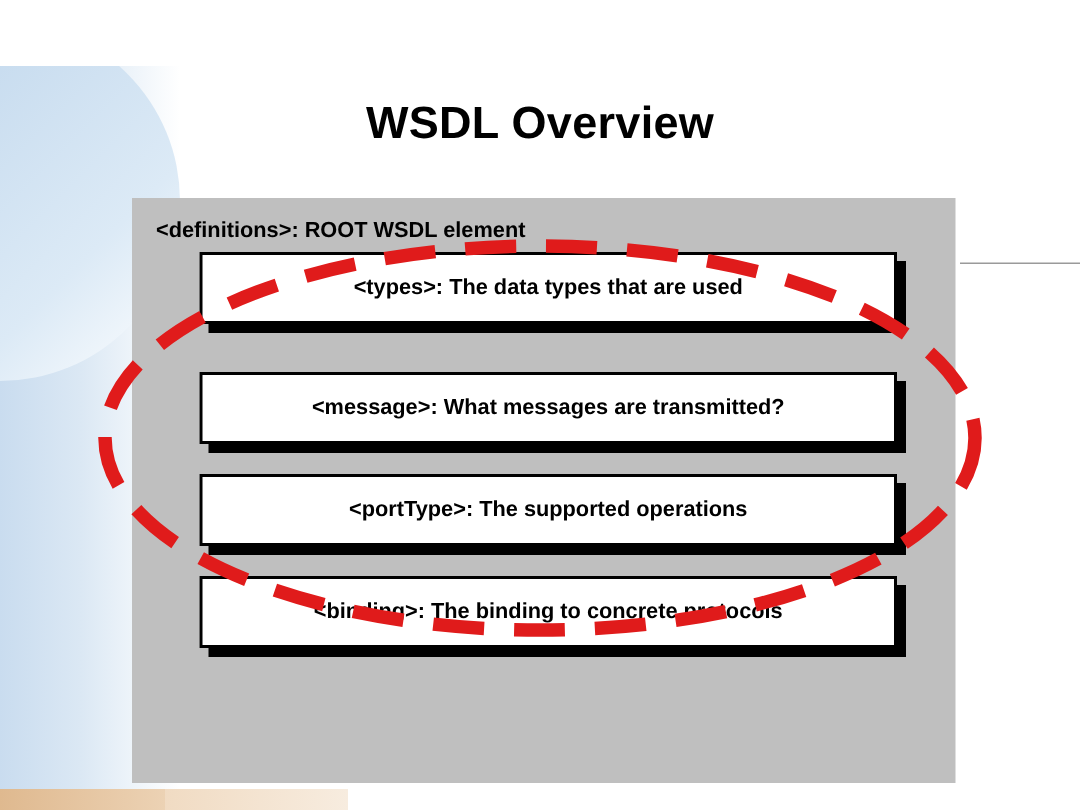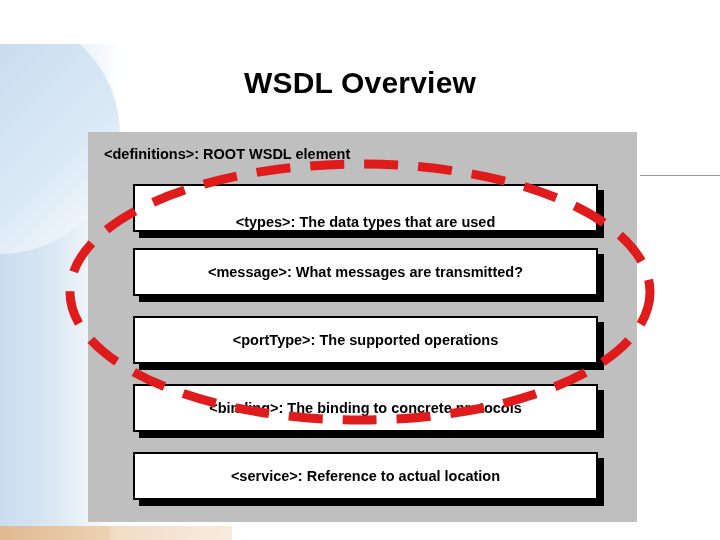--- a/index.html
+++ b/index.html
@@ -143,39 +143,36 @@
   <div class="bg-hairline"></div>
 
   <div class="title">WSDL Overview</div>
 
   <div class="panel">
 
     <div class="root-label">
       <span class="tag-blue">&lt;definitions&gt;</span><span>: ROOT WSDL element</span>
     </div>
 
-    <div class="item" style="top:52px;align-items:flex-end;">
+    <div class="item" style="top:36px;">
       <span class="item-label"><span class="tag-blue">&lt;types&gt;</span><span>: The data types that are used</span></span>
     </div>
 
     <div class="item" style="top:184px;">
       <span class="item-label"><span class="tag-blue">&lt;portType&gt;</span><span>: The supported operations</span></span>
     </div>
 
     <div class="item" style="top:116px;">
       <span class="item-label"><span class="tag-blue">&lt;message&gt;</span><span>: What messages are transmitted?</span></span>
     </div>
 
     <div class="item" style="top:252px;">
       <span class="item-label"><span class="tag-blue">&lt;binding&gt;</span><span>: The binding to concrete protocols</span></span>
     </div>
 
-    <div class="item" style="top:320px;">
-      <span class="item-label"><span class="tag-blue">&lt;service&gt;</span><span>: Reference to actual location</span></span>
-    </div>
 
   </div>
 
   <svg class="ellipse-layer" viewBox="0 0 720 540">
     <ellipse cx="360" cy="248" rx="290" ry="128" fill="none" stroke="#e01b1b" stroke-width="9" stroke-dasharray="34 20" stroke-linecap="butt"></ellipse>
   </svg>
 
 </div>
 
 </body></html>

